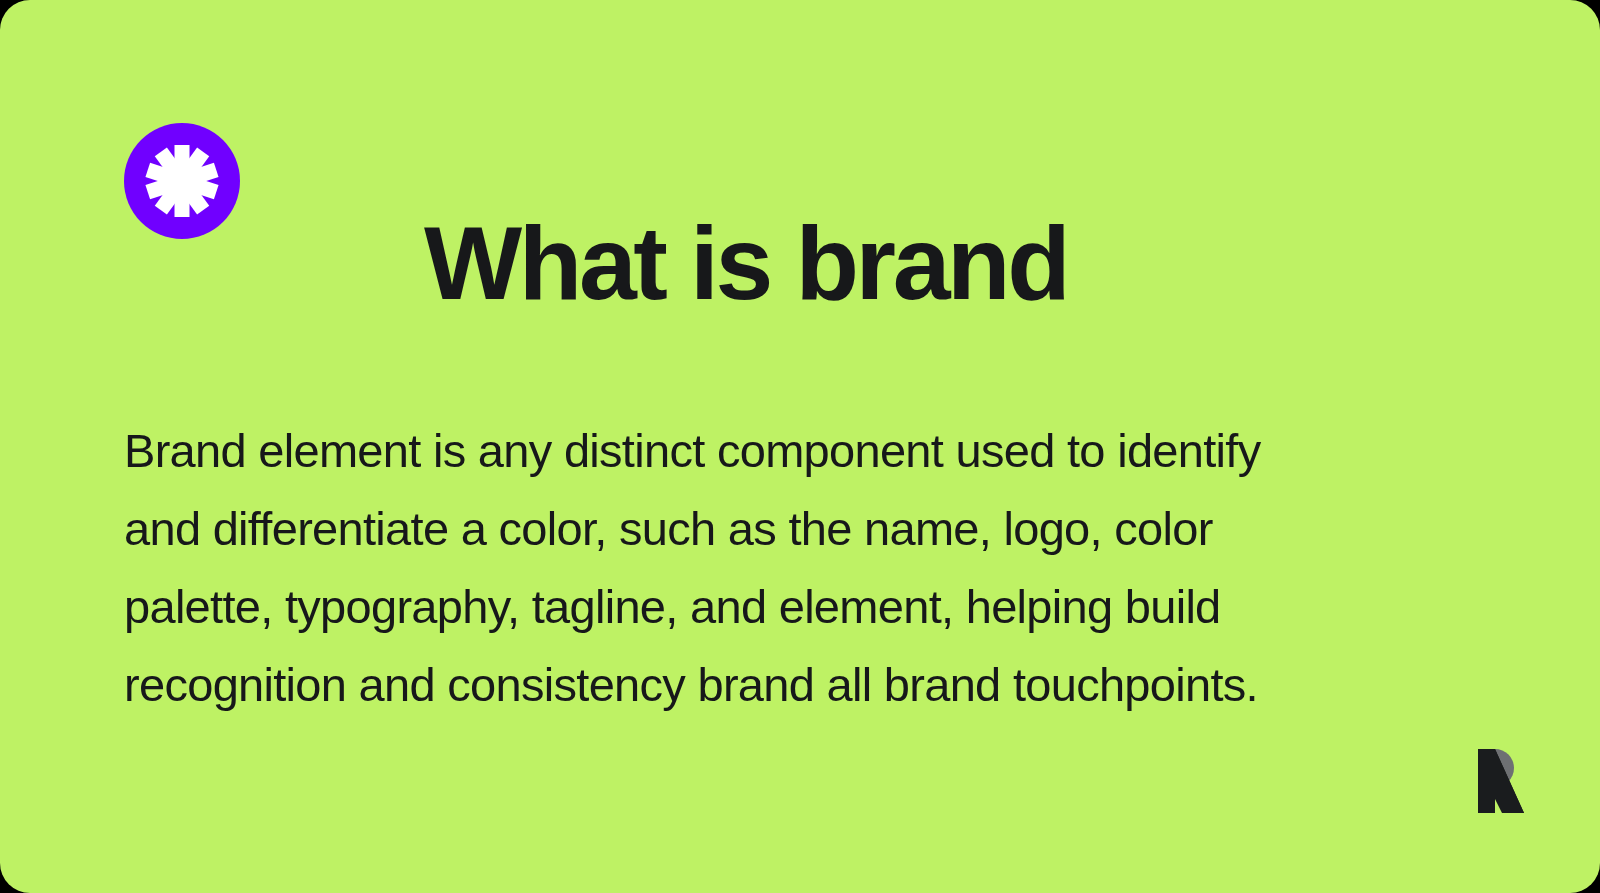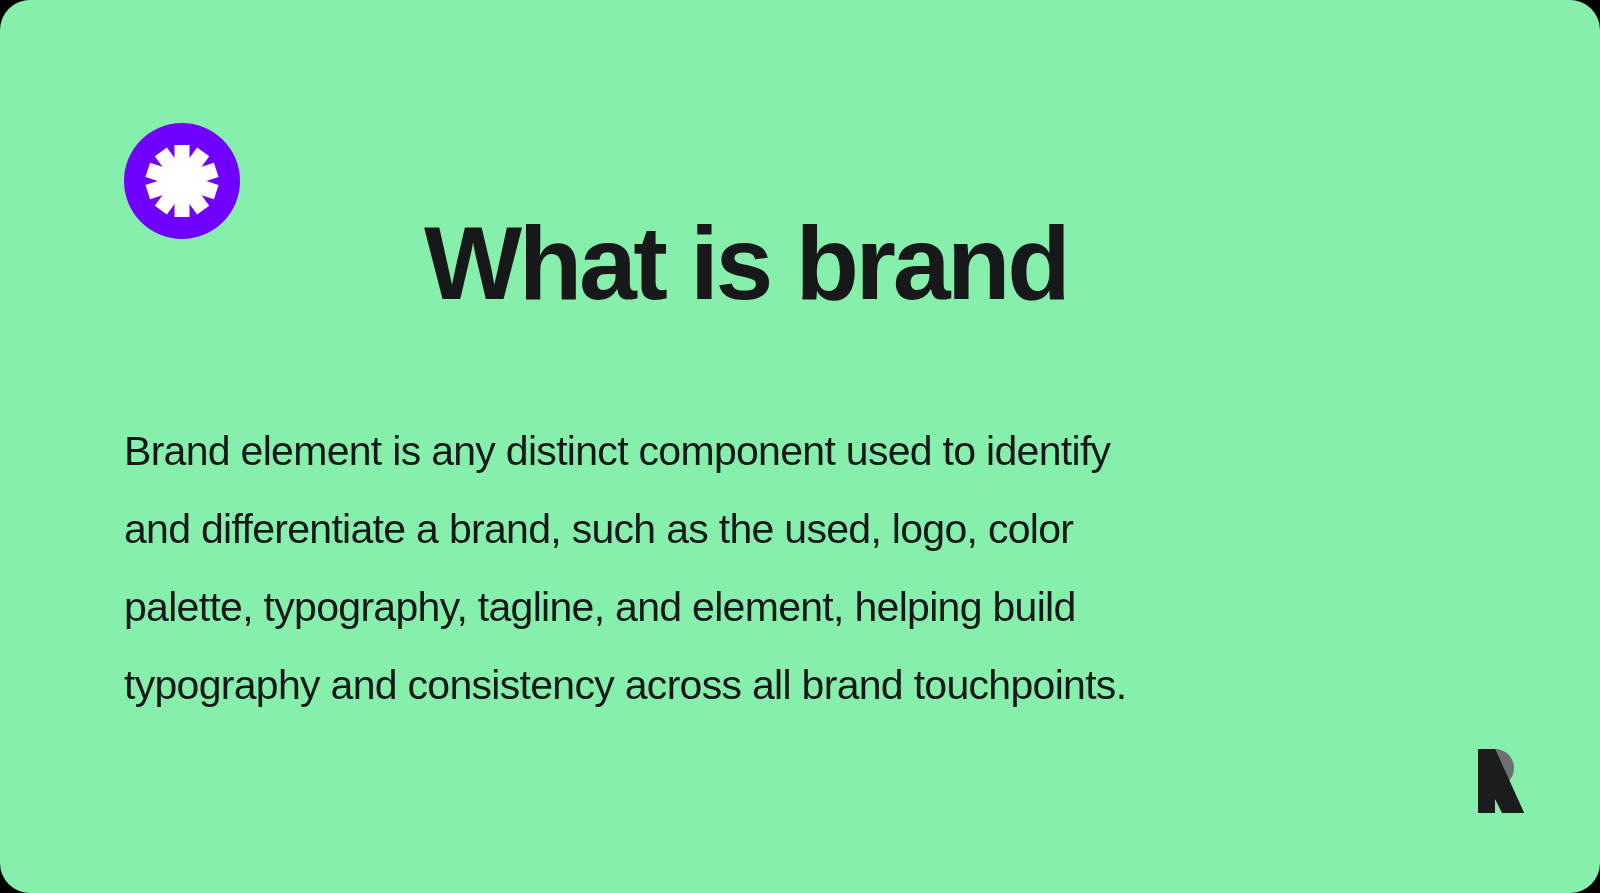--- a/index.html
+++ b/index.html
@@ -80,21 +80,21 @@
   }
 
   
   .body-copy {
     position: absolute;
     left: 124px;
     top: 412px;
     width: 1330px;
     margin: 0;
     font-family: "Liberation Sans", "DejaVu Sans", sans-serif;
-    font-size: 41px;
+    font-size: 47px;
     line-height: 78px;
     font-weight: 400;
     letter-spacing: -0.7px;
     color: #17181A;
   }
   .body-copy .line {
     display: block;
     white-space: nowrap;
   }
 
@@ -109,21 +109,21 @@
   .brandmark svg {
     display: block;
     width: 46px;
     height: 64px;
   }
 </style>
 </head>
 <body>
 
 <div class="canvas" style="background: rgb(0, 0, 0);">
-  <div class="card" style="background: #86efac; border-radius: 30px;">
+  <div class="card" style="background: #bef264; border-radius: 30px;">
 
     <div class="heading-block">
 
       <span class="badge" style="background: rgb(112, 0, 255);">
         <svg viewBox="0 0 116 116" xmlns="http://www.w3.org/2000/svg" aria-hidden="true">
           <g>
             <rect x="50.5" y="22" width="15" height="72" rx="0" fill="#FFFFFF" transform="rotate(0 58 58)"></rect>
             <rect x="50.5" y="22" width="15" height="72" rx="0" fill="#FFFFFF" transform="rotate(72 58 58)"></rect>
             <rect x="50.5" y="22" width="15" height="72" rx="0" fill="#FFFFFF" transform="rotate(144 58 58)"></rect>
             <rect x="50.5" y="22" width="15" height="72" rx="0" fill="#FFFFFF" transform="rotate(216 58 58)"></rect>
@@ -132,23 +132,23 @@
         </svg>
       </span>
 
       <h1 class="title" style="color: rgb(23, 24, 26);">
         <span class="title-line1">What is brand</span>
       </h1>
     </div>
 
     <p class="body-copy" style="color: rgb(23, 24, 26);">
       <span class="line">Brand element is any distinct component used to identify</span>
-      <span class="line">and differentiate a brand, such as the used, logo, color</span>
+      <span class="line">and differentiate a color, such as the name, logo, color</span>
       <span class="line">palette, typography, tagline, and element, helping build</span>
-      <span class="line">typography and consistency across all brand touchpoints.</span>
+      <span class="line">recognition and consistency brand all brand touchpoints.</span>
     </p>
 
     <div class="brandmark">
       <svg viewBox="0 0 46 64" xmlns="http://www.w3.org/2000/svg" aria-hidden="true">
         <g>
 
           <path d="M17 0 H17 A19 19 0 0 1 17 38 Z" fill="#6E7073"></path>
 
           <path d="M0 0 H17 L46 64 H26 L0 15 Z" fill="#1A1C1E"></path>
           <rect x="0" y="0" width="17" height="64" fill="#1A1C1E"></rect>

